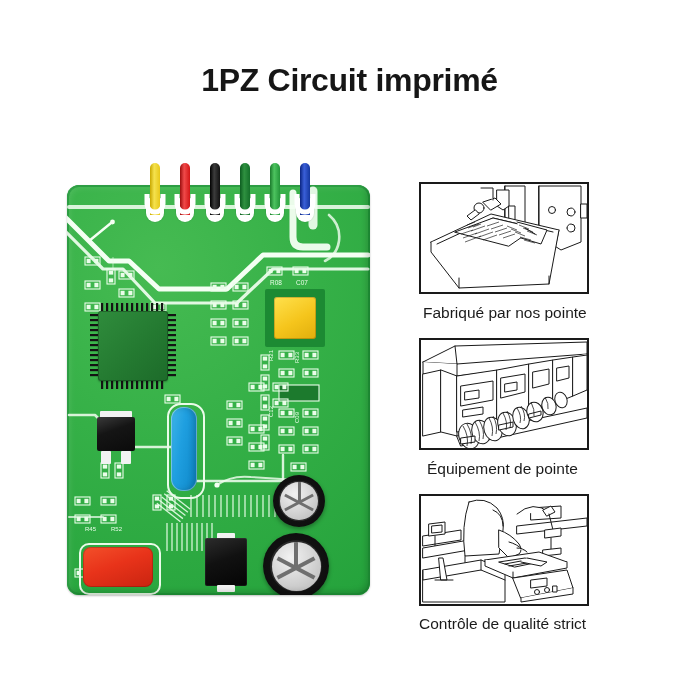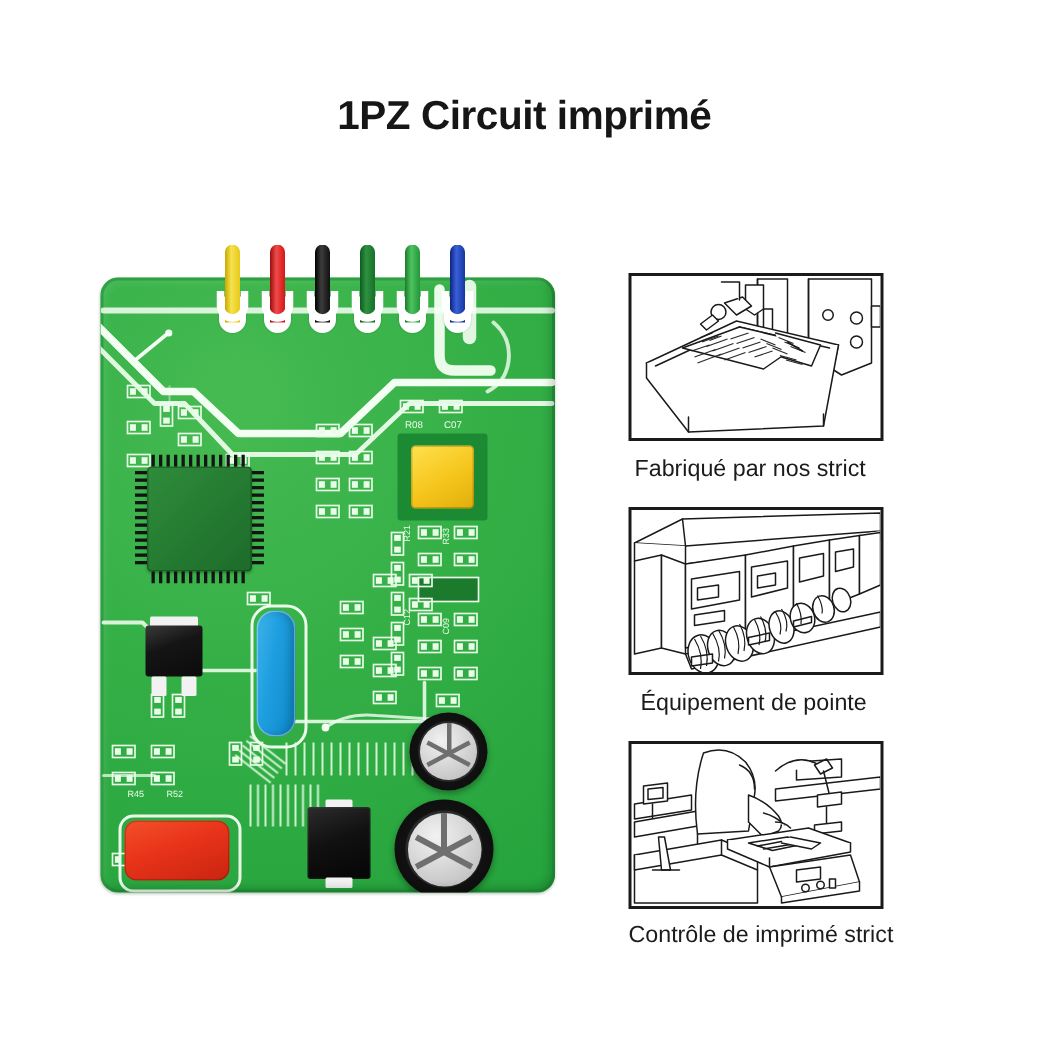--- a/index.html
+++ b/index.html
@@ -16,21 +16,21 @@
     color: #1b1b1b;
   }
 
   
   #page-title {
     position: absolute;
     top: 62px;
     left: 0;
     width: 699px;
     text-align: center;
-    font-size: 27px;
+    font-size: 32px;
     font-weight: bold;
     letter-spacing: -0.3px;
     color: #161616;
   }
 
   
   #pcb-board {
     position: absolute;
     left: 67px;
     top: 185px;
@@ -489,21 +489,21 @@
         <path d="M90 45 L100 49"></path>
         <path d="M94 48 L104 52"></path>
       <path d="M98 41 L108 45"></path>
         <path d="M102 44 L112 48"></path>
         <path d="M106 47 L116 51"></path>
       <path d="M99 53 L110 56"></path>
         <path d="M103 56 L114 59"></path>
     </g>
   </svg>
 </div>
-<div class="panel-caption" style="left:423px; top:304px;">Fabriqué par nos strict</div>
+<div class="panel-caption" style="left:423px; top:304px;">Fabriqué par nos pointe</div>
 
 <div class="panel" style="left:419px; top:338px;">
   <svg viewBox="0 0 166 108" width="166" height="108">
     <g fill="#ffffff" stroke="#1a1a1a" stroke-width="1" stroke-linejoin="round" stroke-linecap="round">
 
       <path d="M2 22 L34 6 L166 2 L166 14 L36 24 Z"></path>
       <path d="M34 6 L36 24"></path>
       <path d="M2 22 L2 34 L36 36 L36 24"></path>
       <path d="M36 36 L166 20 L166 14"></path>
 
@@ -604,13 +604,13 @@
       <path d="M110 84 L126 82 L126 90 L110 92 Z"></path>
       <circle cx="116" cy="96" r="2.5"></circle>
       <circle cx="126" cy="94" r="2.5"></circle>
       <path d="M132 90 l4 0 l0 6 l-4 0 Z"></path>
 
       <path d="M18 62 L22 62 L26 84 L20 84 Z"></path>
       <path d="M14 84 L32 84"></path>
     </g>
   </svg>
 </div>
-<div class="panel-caption" style="left:419px; top:615px;">Contrôle de imprimé strict</div>
+<div class="panel-caption" style="left:419px; top:615px;">Contrôle de qualité strict</div>
 
 </body></html>

